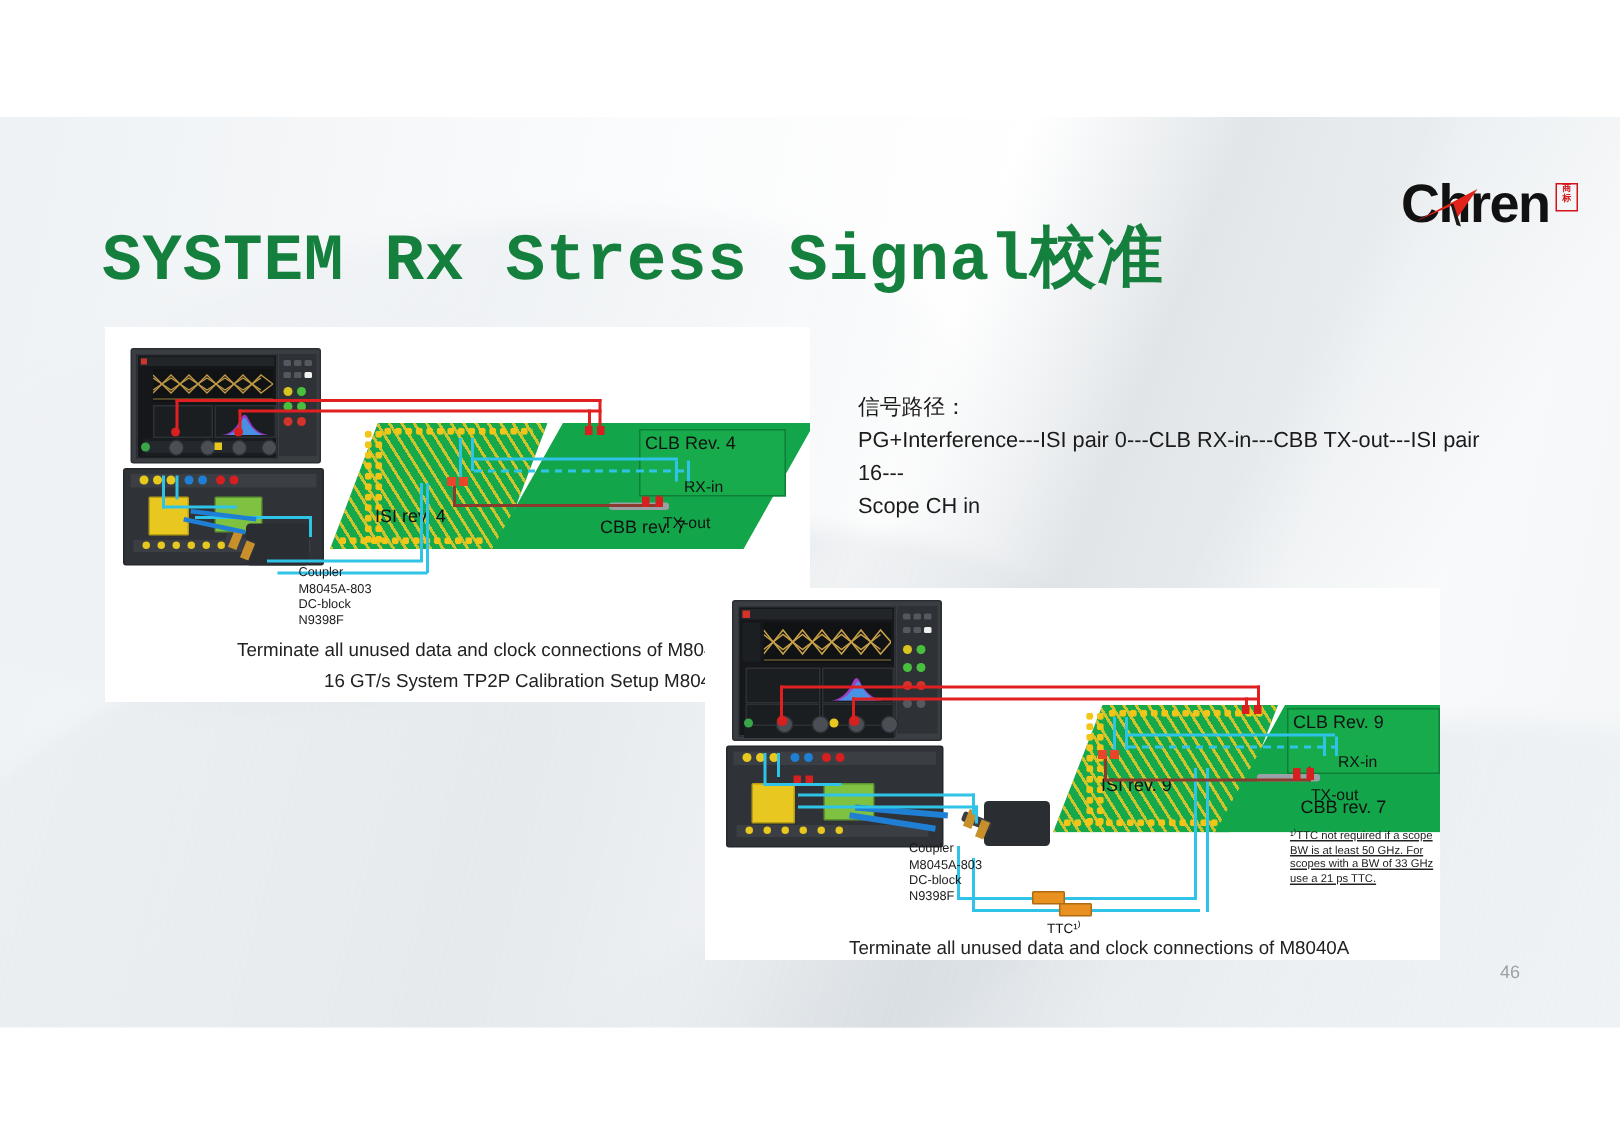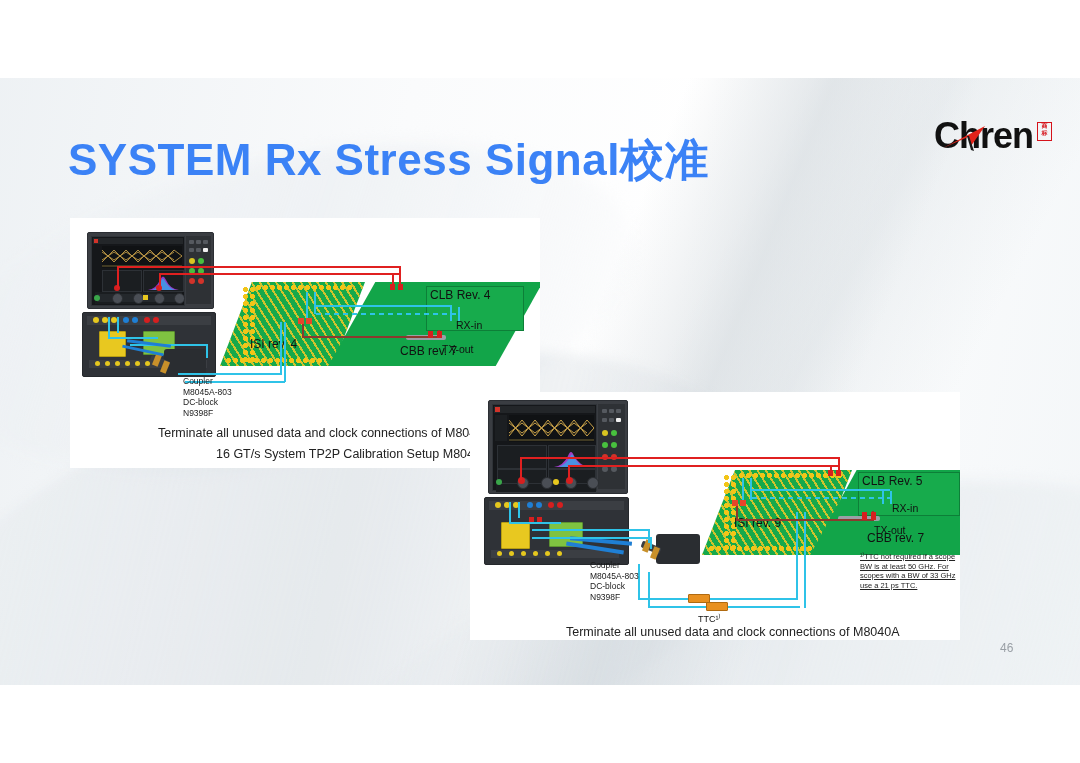--- a/index.html
+++ b/index.html
@@ -24,23 +24,23 @@
        transform:rotate(-16deg);filter:blur(6px);}
   .sw2{left:330px;top:430px;width:900px;height:340px;border-radius:50%;
        background:linear-gradient(120deg,rgba(255,255,255,0),rgba(214,221,227,.45),rgba(255,255,255,0));
        transform:rotate(-14deg);filter:blur(7px);}
   .sw3{left:-60px;top:80px;width:700px;height:300px;border-radius:50%;
        background:linear-gradient(120deg,rgba(255,255,255,0),rgba(232,236,240,.55),rgba(255,255,255,0));
        transform:rotate(-12deg);filter:blur(8px);}
 
   
   .title{
-    position:absolute;left:68px;top:131px;
+    position:absolute;left:68px;top:142px;
     font-size:44px;font-weight:bold;letter-spacing:.5px;
-    color:#3b82f6;white-space:nowrap;
+    color:#15803d;white-space:nowrap;font-family:Liberation Mono, monospace;
   }
 
   
   .logo{position:absolute;right:28px;top:118px;display:flex;align-items:flex-start;}
   .logo-word{font-size:36px;font-weight:bold;color:#111;letter-spacing:-1px;line-height:1;}
   .logo-seal{margin-left:4px;margin-top:4px;width:13px;height:17px;border:1.4px solid #D5121A;
     color:#D5121A;font-size:6px;line-height:7px;text-align:center;font-weight:bold;}
   .logo-arrow{position:absolute;right:46px;top:6px;}
 
   
@@ -77,21 +77,21 @@
   .pcb-label.small{font-size:10.5px;}
 
   
   .wire{position:absolute;}
   .wire.red{background:#E02020;}
   .wire.cyan{background:#2FC3E8;}
   .wire.blue{background:#1F7FD4;}
   .wire.dark{background:#8B3A2E;}
 
   
-  .callout{position:absolute;font-size:8.5px;color:#1a1a1a;line-height:10.5px;white-space:pre;}
+  .callout{position:absolute;font-size:8.5px;color:#1a1a1a;line-height:10.5px;white-space:pre;margin-left:16px;}
   .cap{position:absolute;font-size:12.5px;color:#222;white-space:nowrap;}
   .fnote{position:absolute;font-size:7.5px;color:#222;line-height:9.5px;width:108px;text-decoration:underline;}
   .ttc{position:absolute;font-size:9px;color:#111;}
 
   .pageno{position:absolute;left:1000px;top:641px;font-size:12px;color:#9aa0a6;}
 </style>
 </head>
 <body>
 
 <div class="stage">
@@ -107,20 +107,25 @@
     <div style="position:relative;">
       <div class="logo-word">Chren</div>
       <svg class="logo-arrow" width="46" height="28" viewBox="0 0 46 28">
         <path d="M2 24 L44 2 L30 22 L27 13 Z" fill="#E2231A"></path>
         <path d="M26 12 L30 26 L33 27 L28 12 Z" fill="#1a1a1a"></path>
       </svg>
     </div>
     <div class="logo-seal">商<br>标</div>
   </div>
 
+  <div class="note">
+    <div>信号路径：</div>
+    <div>PG+Interference---ISI pair 0---CLB RX-in---CBB TX-out---ISI pair 16---</div>
+    <div>Scope CH in</div>
+  </div>
 
   <div class="panel" id="panel1">
     <div class="diagram">
 
       <div class="scope" style="left:17px;top:14px;width:125px;height:75px;">
         <div class="scope-screen" style="left:3px;top:3px;width:92px;height:68px;">
           <div style="position:absolute;left:1px;top:1px;width:90px;height:6px;background:#232629;"></div>
           <div style="position:absolute;left:2px;top:2px;width:4px;height:4px;background:#d2332a;"></div>
           <div class="scope-eye" style="left:10px;top:9px;width:80px;height:22px;">
             <svg width="80" height="22" viewBox="0 0 80 22">
@@ -352,21 +357,21 @@
       </div>
       <div class="pcb-dots" style="left:268px;top:80px;width:105px;height:7px;"></div>
       <div class="pcb-dots" style="left:238px;top:153px;width:105px;height:7px;"></div>
       <div class="pcb-dots" style="left:253px;top:82px;width:14px;height:76px;"></div>
       <div class="pcb-label" style="left:264px;top:124px;">ISI rev. 9</div>
 
       <div class="pcb" style="left:340px;top:78px;width:212px;height:85px;clip-path:polygon(22% 0,100% 0,78% 100%,0 100%);background:#12A549;"></div>
       <div class="pcb-label" style="left:397px;top:139px;">CBB rev. 7</div>
 
       <div style="position:absolute;left:388px;top:80px;width:100px;height:42px;background:#17AB4C;border:1px solid #0d7f38;"></div>
-      <div class="pcb-label" style="left:392px;top:82px;">CLB Rev. 5</div>
+      <div class="pcb-label" style="left:392px;top:82px;">CLB Rev. 9</div>
       <div class="pcb-label small" style="left:422px;top:110px;">RX-in</div>
       <div class="pcb-label small" style="left:404px;top:132px;">TX-out</div>
       <div style="position:absolute;left:368px;top:124px;width:42px;height:5px;background:#9aa0a6;border-radius:2px;"></div>
 
       <div class="wire red" style="left:50px;top:65px;width:320px;height:2px;"></div>
       <div class="wire red" style="left:50px;top:65px;width:2px;height:23px;"></div>
       <div class="wire red" style="left:98px;top:73px;width:272px;height:2px;"></div>
       <div class="wire red" style="left:98px;top:73px;width:2px;height:15px;"></div>
       <div class="wire red" style="left:368px;top:65px;width:2px;height:17px;"></div>
       <div class="wire red" style="left:360px;top:73px;width:2px;height:9px;"></div>

